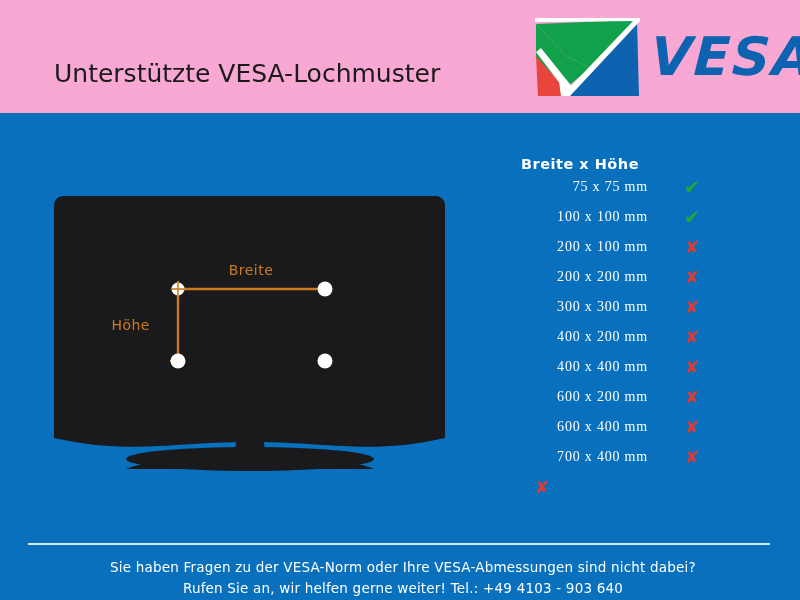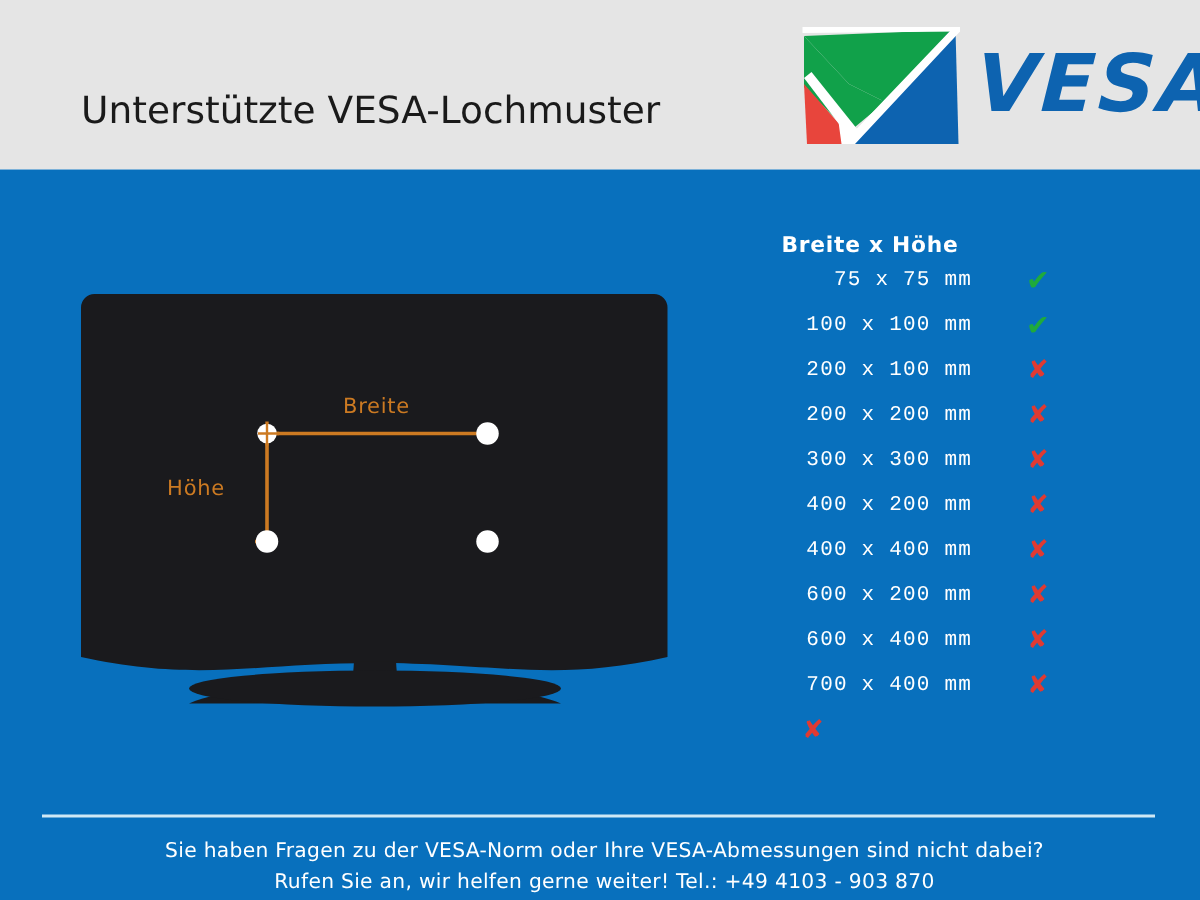--- a/index.html
+++ b/index.html
@@ -19,21 +19,21 @@
     height: 600px;
     background: #ffffff;
   }
 
   
   #header {
     position: absolute;
     left: 0; top: 0;
     width: 800px;
     height: 113px;
-    background: #e5e5e5;
+    background: #f9a8d4;
   }
   #page-title {
     position: absolute;
     left: 54px;
     top: 59px;
     font-family: "DejaVu Sans", sans-serif;
     font-size: 25px;
     font-weight: 400;
     color: #1a1a1a;
     white-space: nowrap;
@@ -116,21 +116,21 @@
     padding-left: 23px;
   }
   .spec-row {
     display: flex;
     align-items: center;
     height: 30px;
   }
   .spec-label {
     width: 150px;
     text-align: right;
-    font-family: Liberation Mono, monospace;
+    font-family: Liberation Serif, serif;
     font-size: 14px;
     color: #ffffff;
     letter-spacing: 0.8px;
     white-space: nowrap;
   }
   .spec-status {
     width: 60px;
     text-align: center;
     padding-left: 14px;
     font-size: 17px;
@@ -274,17 +274,17 @@
         <div class="spec-status no">✘</div>
       </div>
       <div class="spec-row">
         <div class="spec-status no">✘</div>
       </div>
     </div>
 
     <div id="footer-rule"></div>
     <div id="footer-text">
       <div>Sie haben Fragen zu der VESA-Norm oder Ihre VESA-Abmessungen sind nicht dabei?</div>
-      <div>Rufen Sie an, wir helfen gerne weiter! Tel.: +49 4103 - 903 870</div>
+      <div>Rufen Sie an, wir helfen gerne weiter! Tel.: +49 4103 - 903 640</div>
     </div>
 
   </div>
 </div>
 
 </body></html>

